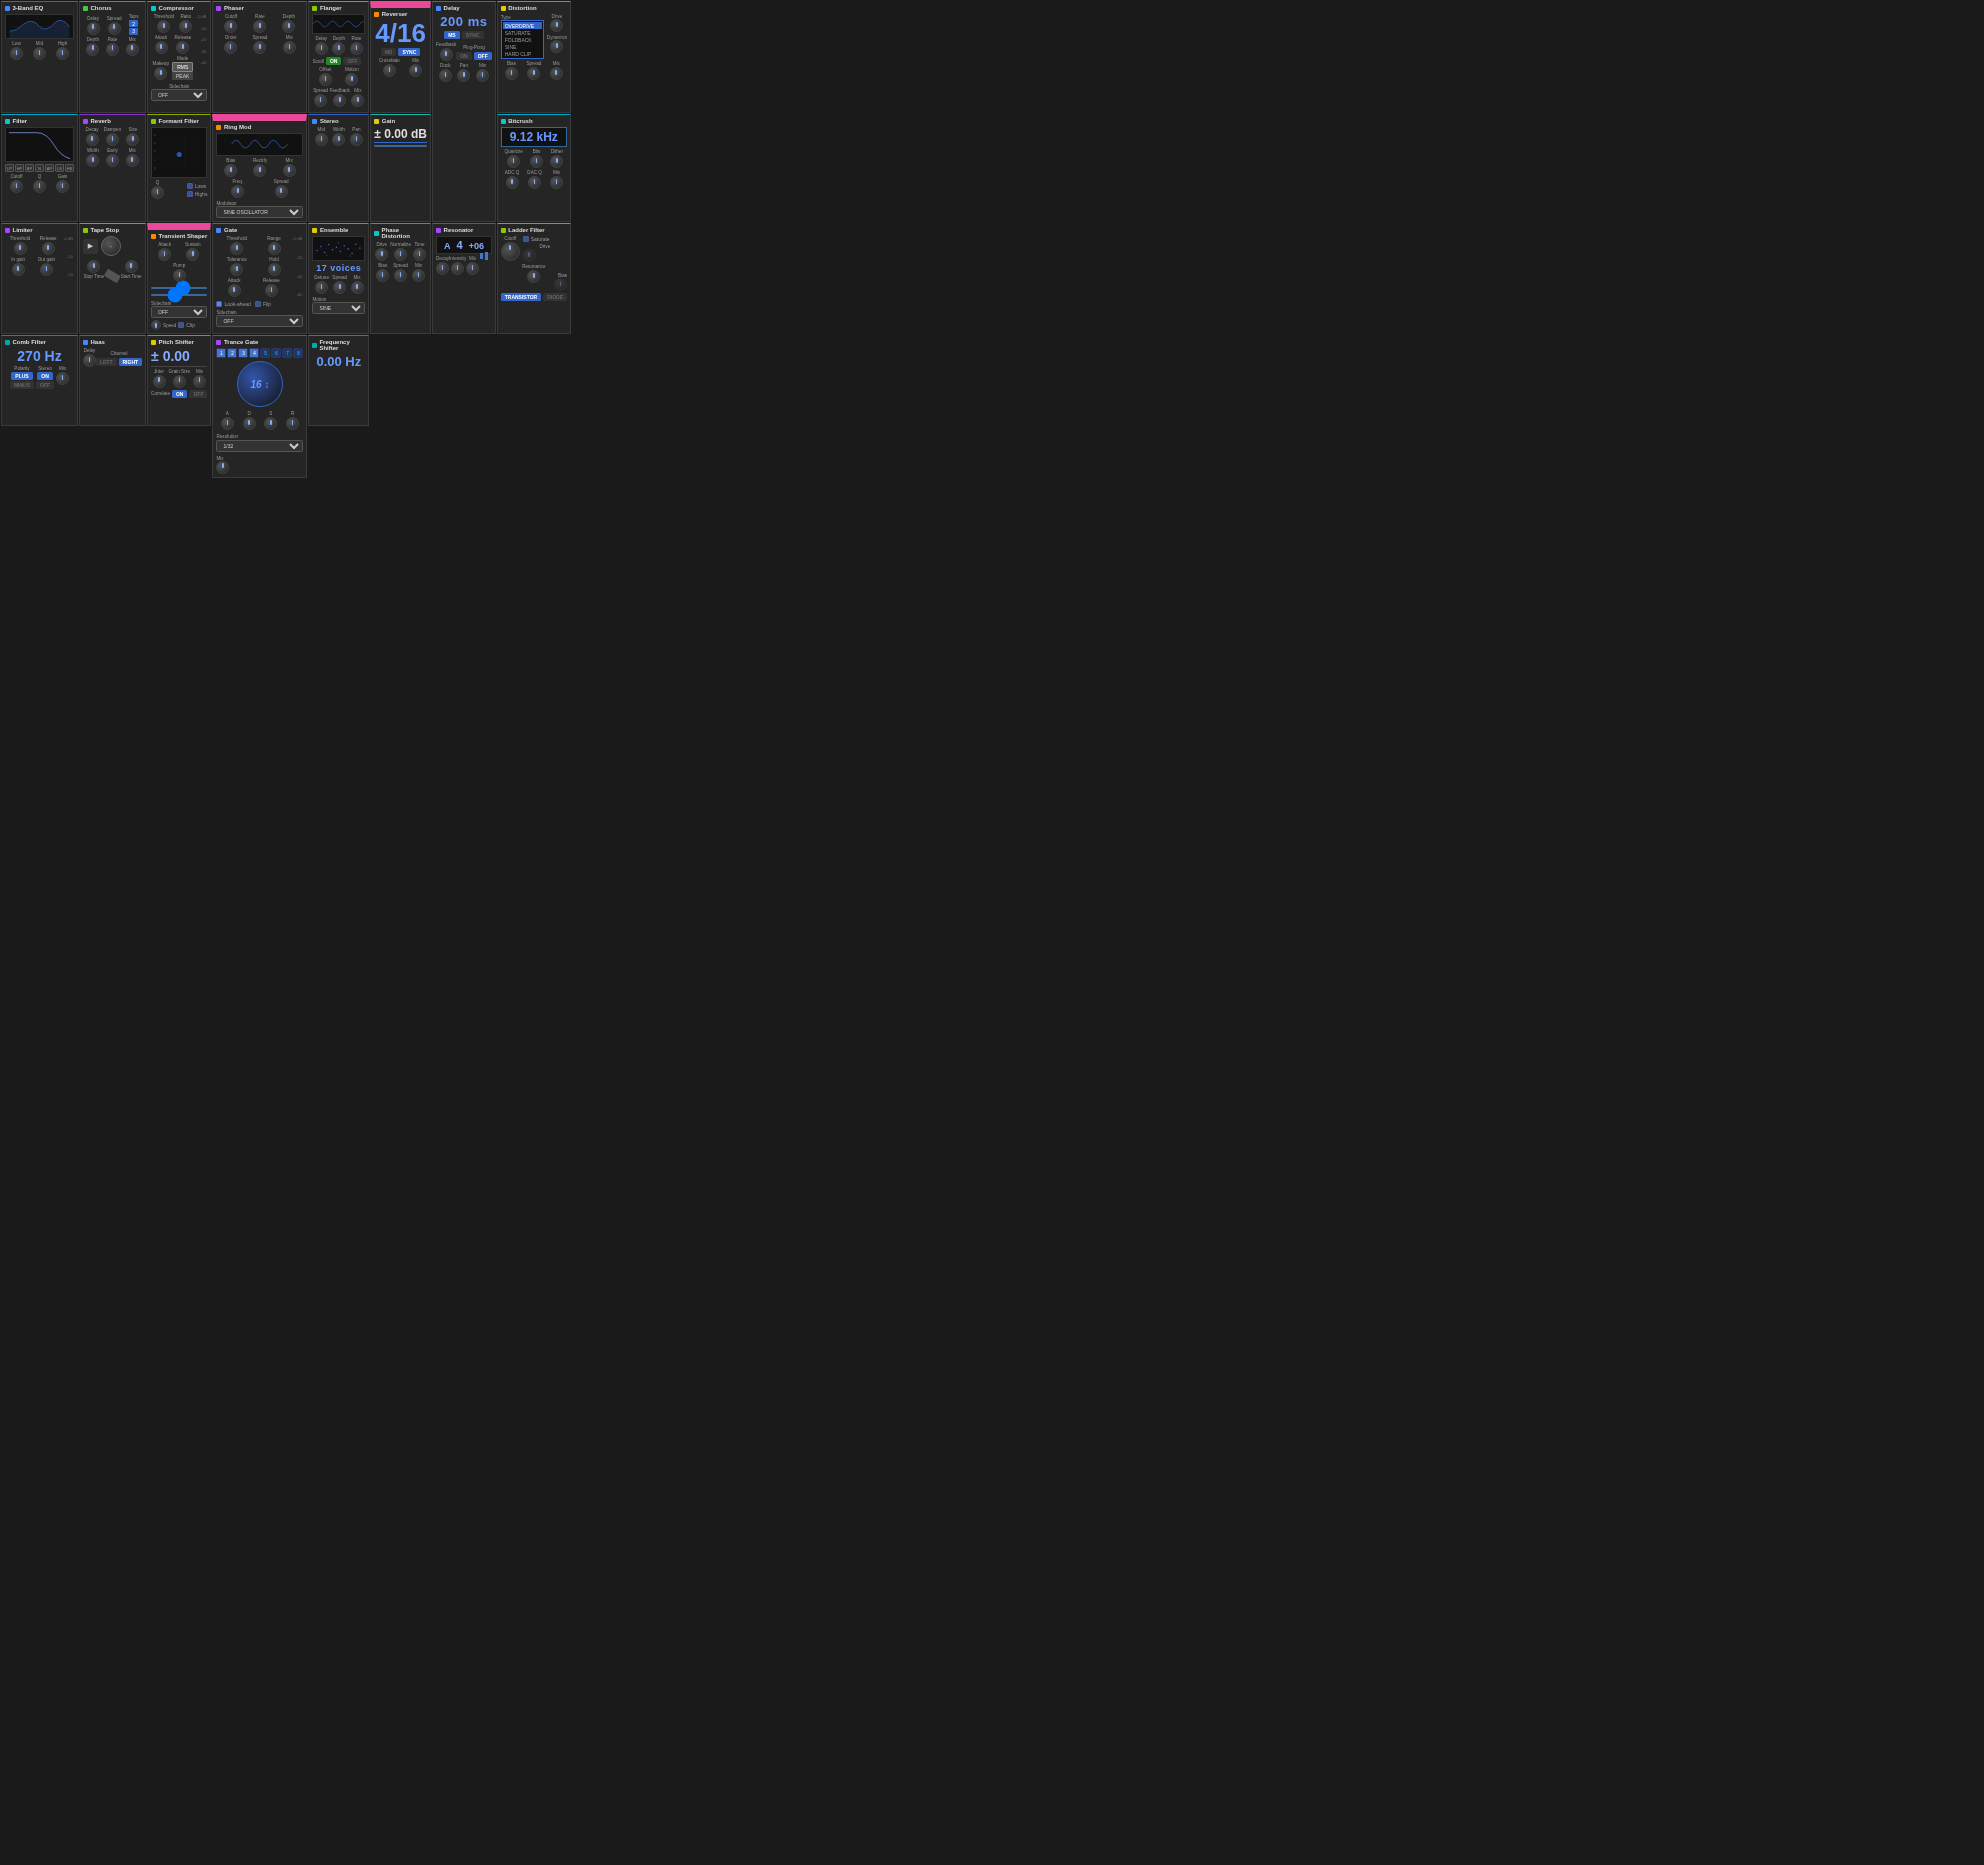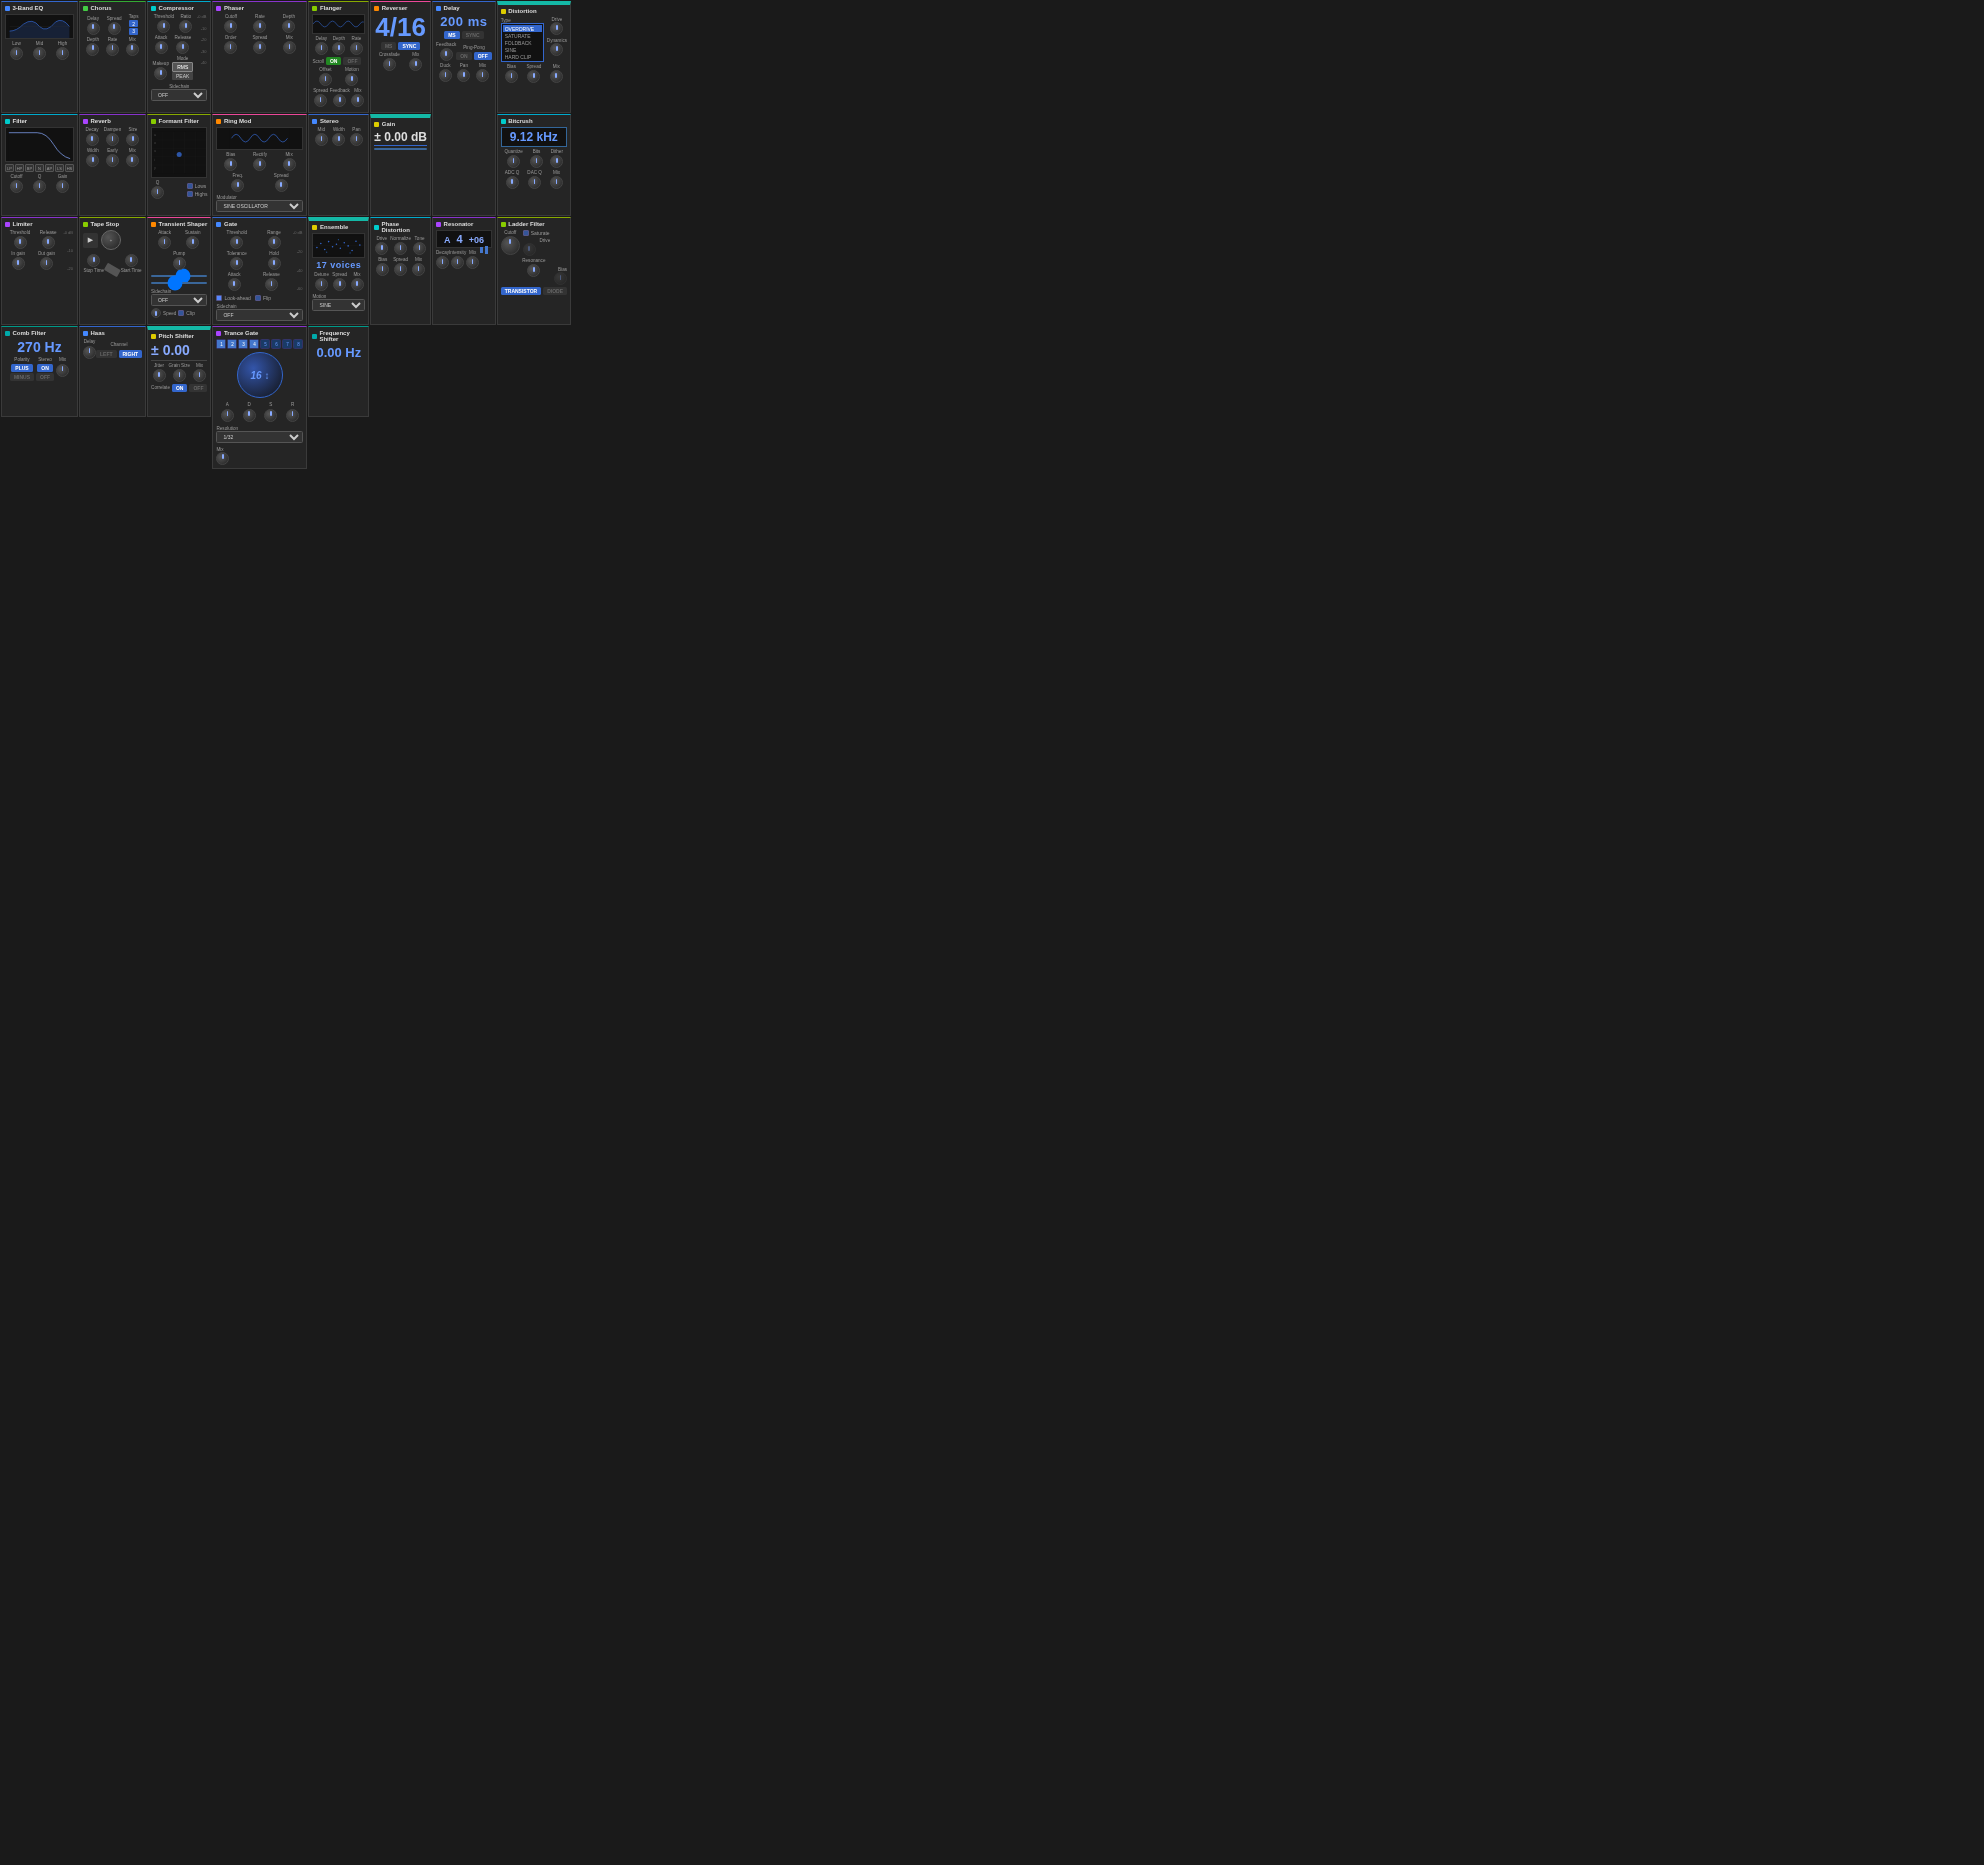--- a/index.html
+++ b/index.html
@@ -442,24 +442,24 @@
       border: 0.5px solid #888;
     }
     .dot-active { background: #5588ff; }
 
     svg text {
       font-family: Arial, sans-serif;
     }
 
     .panel-top-border-blue { border-top: 1px solid #3366cc; }
     .panel-top-border-green { border-top: 1px solid #33aa33; }
-    .panel-top-border-yellow { border-top: 4px solid #14b8a6; }
+    .panel-top-border-yellow { border-top: 1px solid #14b8a6; }
     .panel-top-border-purple { border-top: 1px solid #8833cc; }
     .panel-top-border-cyan { border-top: 1px solid #00aacc; }
-    .panel-top-border-orange { border-top: 1px solid #ec4899; }
+    .panel-top-border-orange { border-top: 7px solid #ec4899; }
     .panel-top-border-teal { border-top: 1px solid #009988; }
     .panel-top-border-lime { border-top: 1px solid #88aa00; }
   </style>
 </head>
 <body>
 
 <div class="plugin-grid">
 
   <div class="plugin-panel panel-top-border-blue">
     <div class="plugin-header">

